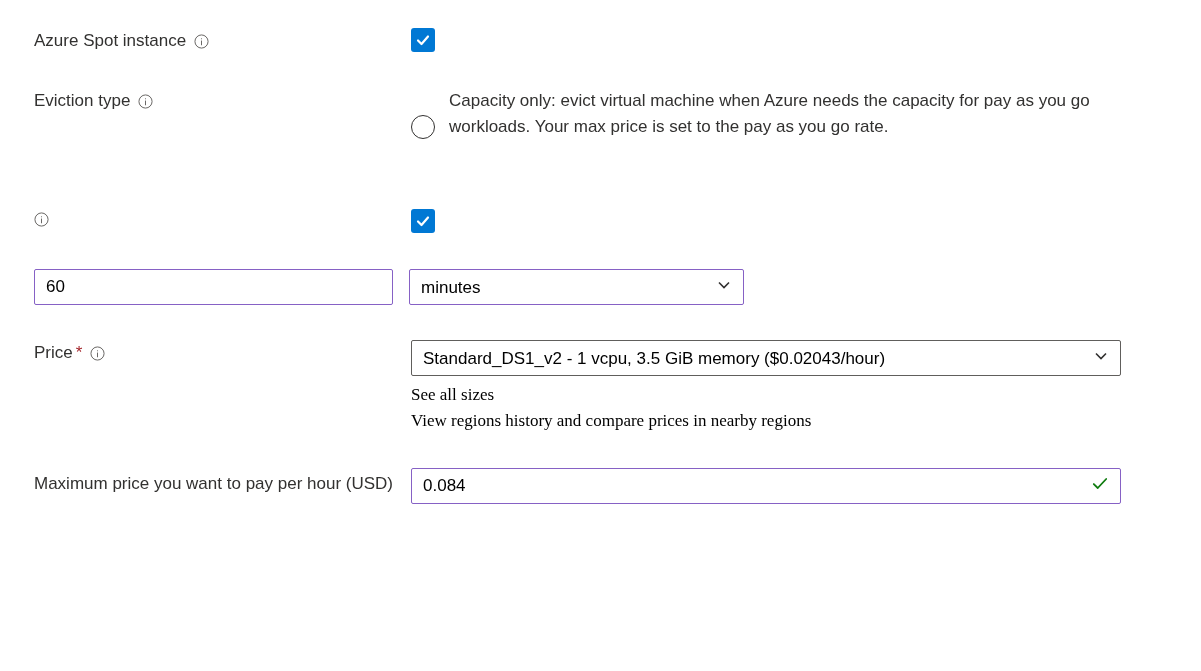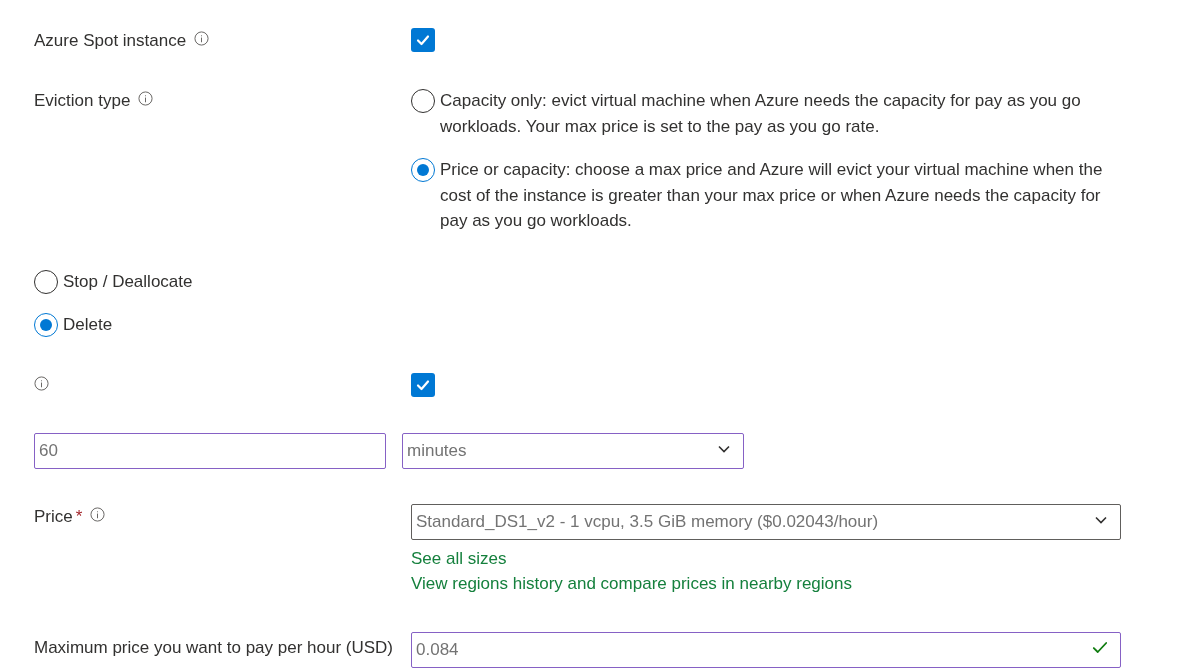--- a/index.html
+++ b/index.html
@@ -13,20 +13,21 @@
     }
     .row {
       display: flex;
       align-items: flex-start;
       margin-bottom: 20px;
     }
     .label-col {
       width: 377px;
       flex-shrink: 0;
       display: flex;
+      align-items: center;
       gap: 8px;
       padding-top: 3px;
     }
     .control-col {
       flex: 1;
       max-width: 710px;
     }
     .section-gap-med { margin-top: 35px; }
 
     
@@ -52,22 +53,22 @@
       display: inline-flex;
       align-items: center;
       justify-content: center;
       cursor: pointer;
     }
     .checkbox svg { width: 16px; height: 16px; stroke: #fff; }
 
     
     .radio-item {
       display: flex;
-      align-items: flex-start;
-      gap: 5px;
+      align-items: flex-end;
+      gap: 14px;
       margin-bottom: 18px;
     }
     .radio-item:last-child { margin-bottom: 0; }
     .radio-outer {
       width: 24px;
       height: 24px;
       border-radius: 50%;
       border: 1.5px solid #323130;
       flex-shrink: 0;
       display: flex;
@@ -87,24 +88,24 @@
       line-height: 1.5;
       padding-top: 0px;
     }
 
     
     .input, .select {
       width: 100%;
       height: 36px;
       border: 1px solid #605e5c;
       border-radius: 2px;
-      padding: 0 4px;
+      padding: 0 11px;
       font-family: inherit;
       font-size: 17px;
-      color: #737373;
+      color: #000000;
       background: #fff;
       outline: none;
     }
     .input.purple, .select.purple { border-color: #8661c5; }
     .select-wrap {
       position: relative;
     }
     .select-wrap .chevron {
       position: absolute;
       right: 12px;
@@ -127,25 +128,26 @@
       pointer-events: none;
       color: #107c10;
     }
     .two-col {
       display: flex;
       gap: 16px;
     }
     .two-col > * { flex: 1; }
 
     .link {
-      color: #15803d;
+      color: #000000;
       cursor: pointer;
       font-size: 17px;
       line-height: 1.5;
       display: block;
+      font-family: Liberation Serif, serif;
     }
     .link:first-of-type { margin-top: 6px; }
     .label-multiline { line-height: 1.5; }
   </style>
 </head>
 <body>
 
 <div class="row">
   <div class="label-col">
     <span>Azure Spot instance</span>
@@ -175,42 +177,24 @@
           <circle cx="8" cy="5" r="0.6" fill="currentColor" stroke="none"></circle>
           <line x1="8" y1="7" x2="8" y2="12"></line>
         </svg>
     </span>
   </div>
   <div class="control-col">
     <div class="radio-item">
       <div class="radio-outer"></div>
       <div class="radio-label">Capacity only: evict virtual machine when Azure needs the capacity for pay as you go workloads. Your max price is set to the pay as you go rate.</div>
     </div>
-    <div class="radio-item">
-      <div class="radio-outer selected">
-          <div class="radio-inner"></div>
-        </div>
-      <div class="radio-label">Price or capacity: choose a max price and Azure will evict your virtual machine when the cost of the instance is greater than your max price or when Azure needs the capacity for pay as you go workloads.</div>
-    </div>
-  </div>
-</div>
-
-<div class="row section-gap-med">
-  <div class="control-col">
-    <div class="radio-item">
-      <div class="radio-outer"></div>
-      <div class="radio-label">Stop / Deallocate</div>
-    </div>
-    <div class="radio-item">
-      <div class="radio-outer selected">
-          <div class="radio-inner"></div>
-        </div>
-      <div class="radio-label">Delete</div>
-    </div>
-  </div>
+  </div>
+</div>
+
+<div class="row section-gap-med">
 </div>
 
 <div class="row section-gap-med">
   <div class="label-col">
     <span class="info-icon">
       <svg viewBox="0 0 16 16" fill="none" stroke="currentColor" stroke-width="1">
           <circle cx="8" cy="8" r="7"></circle>
           <circle cx="8" cy="5" r="0.6" fill="currentColor" stroke="none"></circle>
           <line x1="8" y1="7" x2="8" y2="12"></line>
         </svg>

